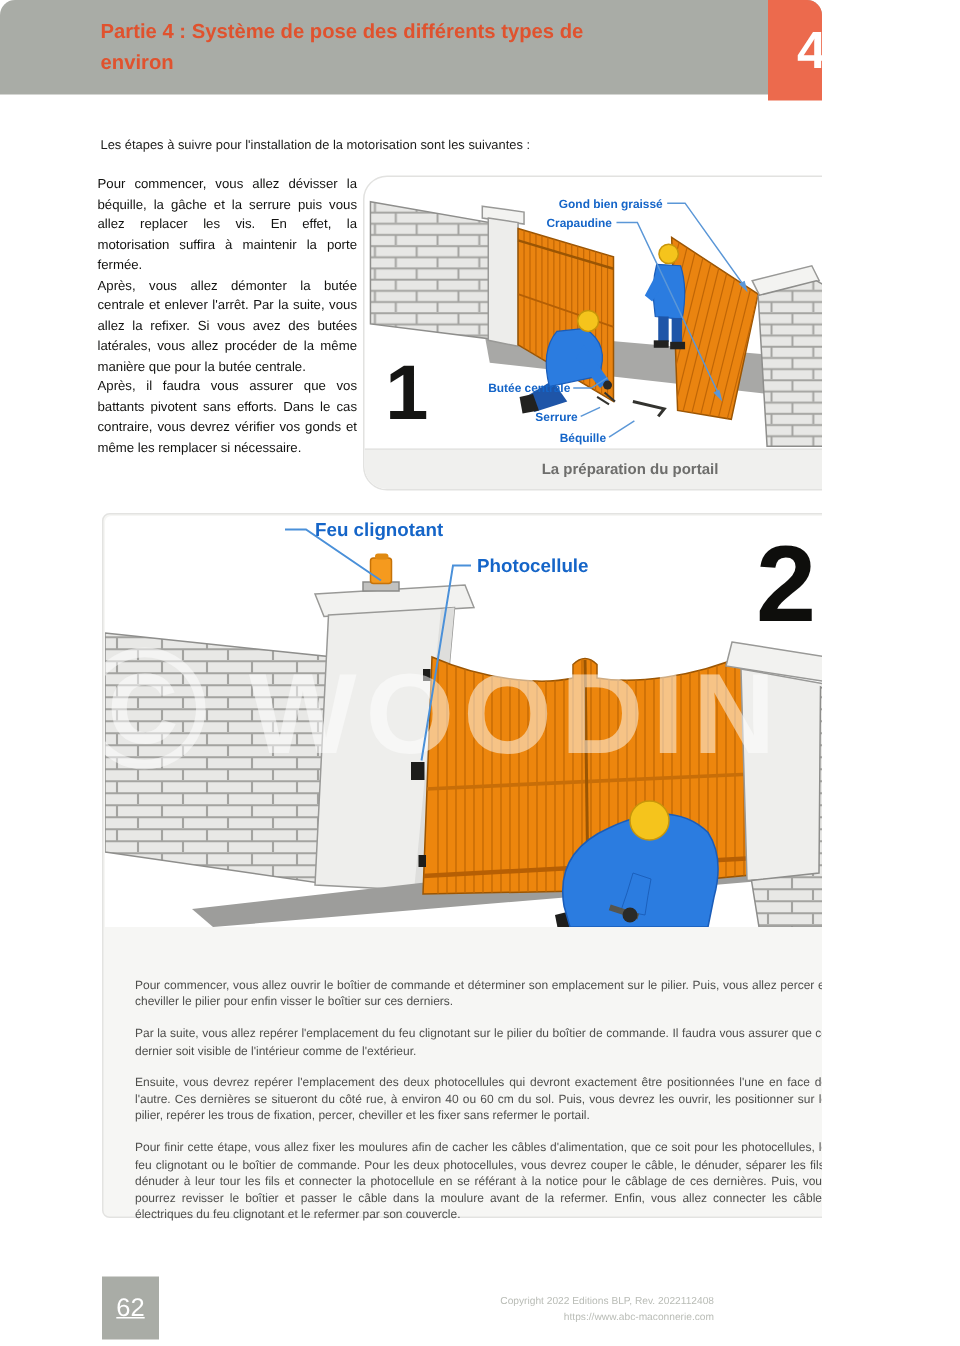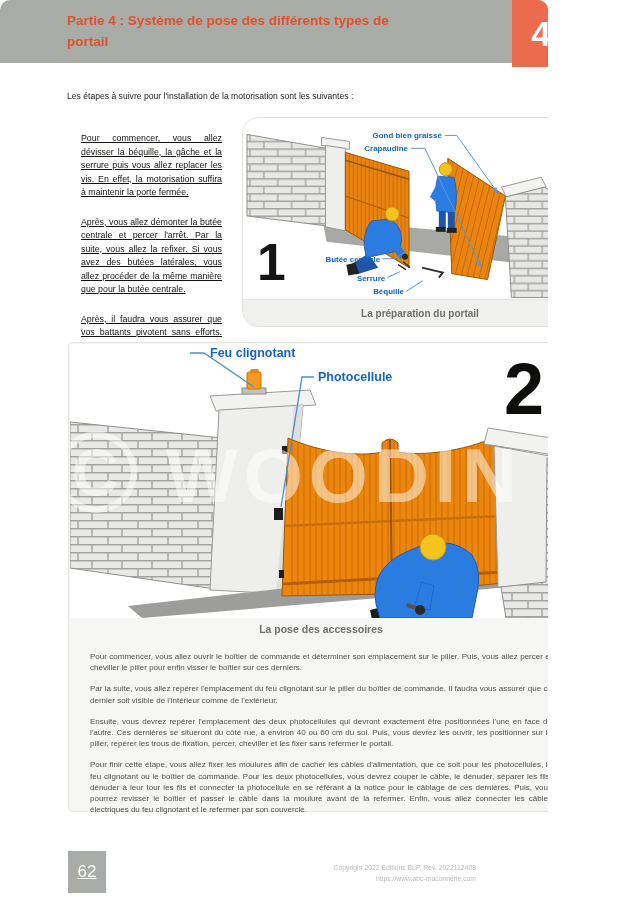--- a/index.html
+++ b/index.html
@@ -9,21 +9,21 @@
   .header-bar{position:absolute;left:0;top:0;width:640px;height:63px;background:#a9aca6;}
   .page-title{position:absolute;left:67px;top:10px;width:430px;font-size:13.5px;font-weight:bold;
               color:#e0522e;line-height:21px;}
   .chapter-box{position:absolute;left:512px;top:0;width:58px;height:67px;background:#ec6a4d;
                color:#fff;font-size:35px;font-weight:bold;display:flex;align-items:center;justify-content:center;}
   
   .intro{position:absolute;left:67px;top:91px;font-size:8.6px;color:#1c1c1a;}
   
   .leftcol{position:absolute;left:65px;top:116px;width:173px;font-size:8.8px;line-height:13.5px;
            color:#121210;text-align:justify;}
-  .leftcol p{margin:16px;text-decoration:underline;}
+  .leftcol p{margin:0;}
   
   .fig1{position:absolute;left:242px;top:117px;width:334px;height:208px;background:#fff;
         border:1px solid #e2e2e0;border-radius:16px;overflow:hidden;}
   .fig1 svg{display:block;}
   .fig1-caption{position:absolute;left:0;right:0;bottom:0;height:26px;background:#f0f0ee;
         border-top:1px solid #e4e4e2;color:#6e6e6c;font-weight:bold;font-size:10px;
         display:flex;align-items:center;justify-content:center;padding-left:20px;}
   
   .fig2{position:absolute;left:68px;top:342px;width:504px;height:468px;background:#f6f6f4;
         border:1px solid #e3e3e1;border-radius:5px;}
@@ -43,29 +43,29 @@
   svg text.lbl{font-weight:bold;fill:#1565c8;}
 </style>
 </head>
 <body>
 
 <div class="page">
 
   <div class="header-bar"></div>
   <div class="page-title">
     <span>Partie 4 : Système de pose des différents types de</span><br>
-    <span>portail</span>
+    <span>environ</span>
   </div>
   <div class="chapter-box">4</div>
 
   <div class="intro">Les étapes à suivre pour l'installation de la motorisation sont les suivantes :</div>
 
   <div class="leftcol">
     <p>Pour commencer, vous allez dévisser la béquille, la gâche et la serrure puis vous allez replacer les vis. En effet, la motorisation suffira à maintenir la porte fermée.</p>
-    <p>Après, vous allez démonter la butée centrale et percer l'arrêt. Par la suite, vous allez la refixer. Si vous avez des butées latérales, vous allez procéder de la même manière que pour la butée centrale.</p>
+    <p>Après, vous allez démonter la butée centrale et enlever l'arrêt. Par la suite, vous allez la refixer. Si vous avez des butées latérales, vous allez procéder de la même manière que pour la butée centrale.</p>
     <p>Après, il faudra vous assurer que vos battants pivotent sans efforts. Dans le cas contraire, vous devrez vérifier vos gonds et même les remplacer si nécessaire.</p>
   </div>
 
   <div class="fig1">
     <svg width="332" height="180" viewBox="0 0 334 180">
       <defs>
         <pattern id="brA" width="28" height="15" patternUnits="userSpaceOnUse">
           <rect width="28" height="15" fill="#e7e7e5"></rect>
           <path d="M0 .75H28M0 8.25H28M7 .75V8.25M21 8.25V15.75" stroke="#a3a3a0" stroke-width="1.3" fill="none"></path>
         </pattern>
@@ -231,21 +231,20 @@
         <g>
           <polyline points="120,9 134,9 184,43" stroke="#4a90d9" fill="none" stroke-width="1.3"></polyline>
           <polyline points="244,33 232,33 211,163" stroke="#4a90d9" fill="none" stroke-width="1.3"></polyline>
           <text class="lbl" x="140" y="13" font-size="12.5">Feu clignotant</text>
           <text class="lbl" x="248" y="37" font-size="12.5">Photocellule</text>
         </g>
 
         <text x="434" y="70" font-size="72" font-weight="bold" fill="#0e0e0c">2</text>
       </svg>
     </div>
-    <div class="fig2-caption">La pose des accessoires</div>
     <div class="fig2-text">
       <p>Pour commencer, vous allez ouvrir le boîtier de commande et déterminer son emplacement sur le pilier. Puis, vous allez percer et cheviller le pilier pour enfin visser le boîtier sur ces derniers.</p>
       <p>Par la suite, vous allez repérer l'emplacement du feu clignotant sur le pilier du boîtier de commande. Il faudra vous assurer que ce dernier soit visible de l'intérieur comme de l'extérieur.</p>
       <p>Ensuite, vous devrez repérer l'emplacement des deux photocellules qui devront exactement être positionnées l'une en face de l'autre. Ces dernières se situeront du côté rue, à environ 40 ou 60 cm du sol. Puis, vous devrez les ouvrir, les positionner sur le pilier, repérer les trous de fixation, percer, cheviller et les fixer sans refermer le portail.</p>
       <p>Pour finir cette étape, vous allez fixer les moulures afin de cacher les câbles d'alimentation, que ce soit pour les photocellules, le feu clignotant ou le boîtier de commande. Pour les deux photocellules, vous devrez couper le câble, le dénuder, séparer les fils, dénuder à leur tour les fils et connecter la photocellule en se référant à la notice pour le câblage de ces dernières. Puis, vous pourrez revisser le boîtier et passer le câble dans la moulure avant de la refermer. Enfin, vous allez connecter les câbles électriques du feu clignotant et le refermer par son couvercle.</p>
     </div>
   </div>
 
   <div class="pagenum">62</div>
   <div class="copyright">

